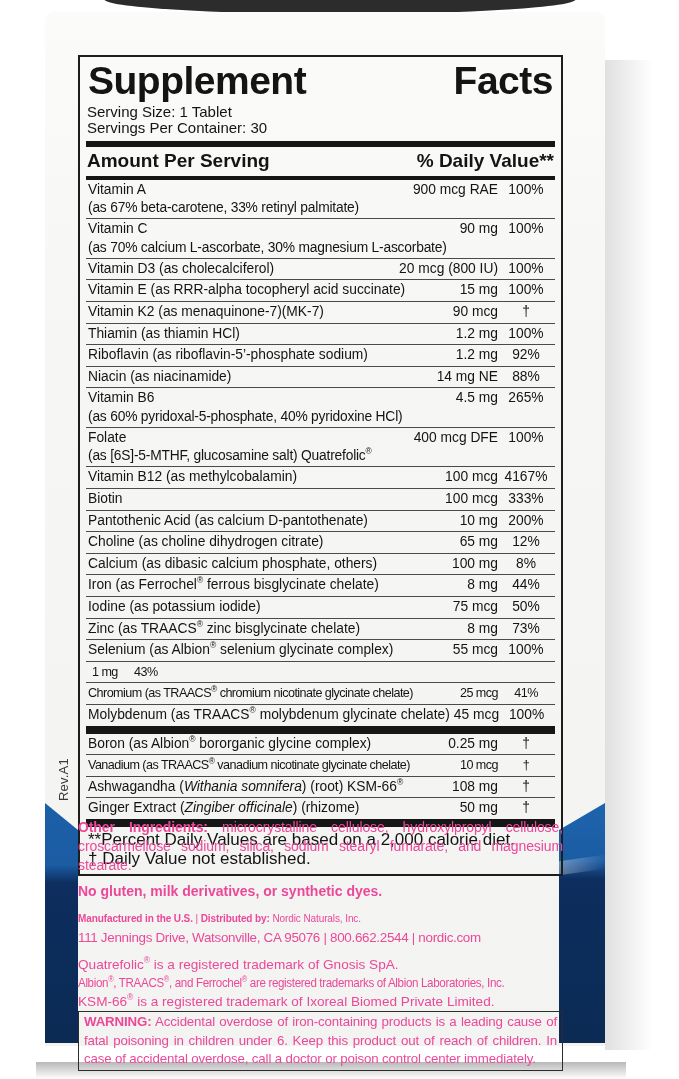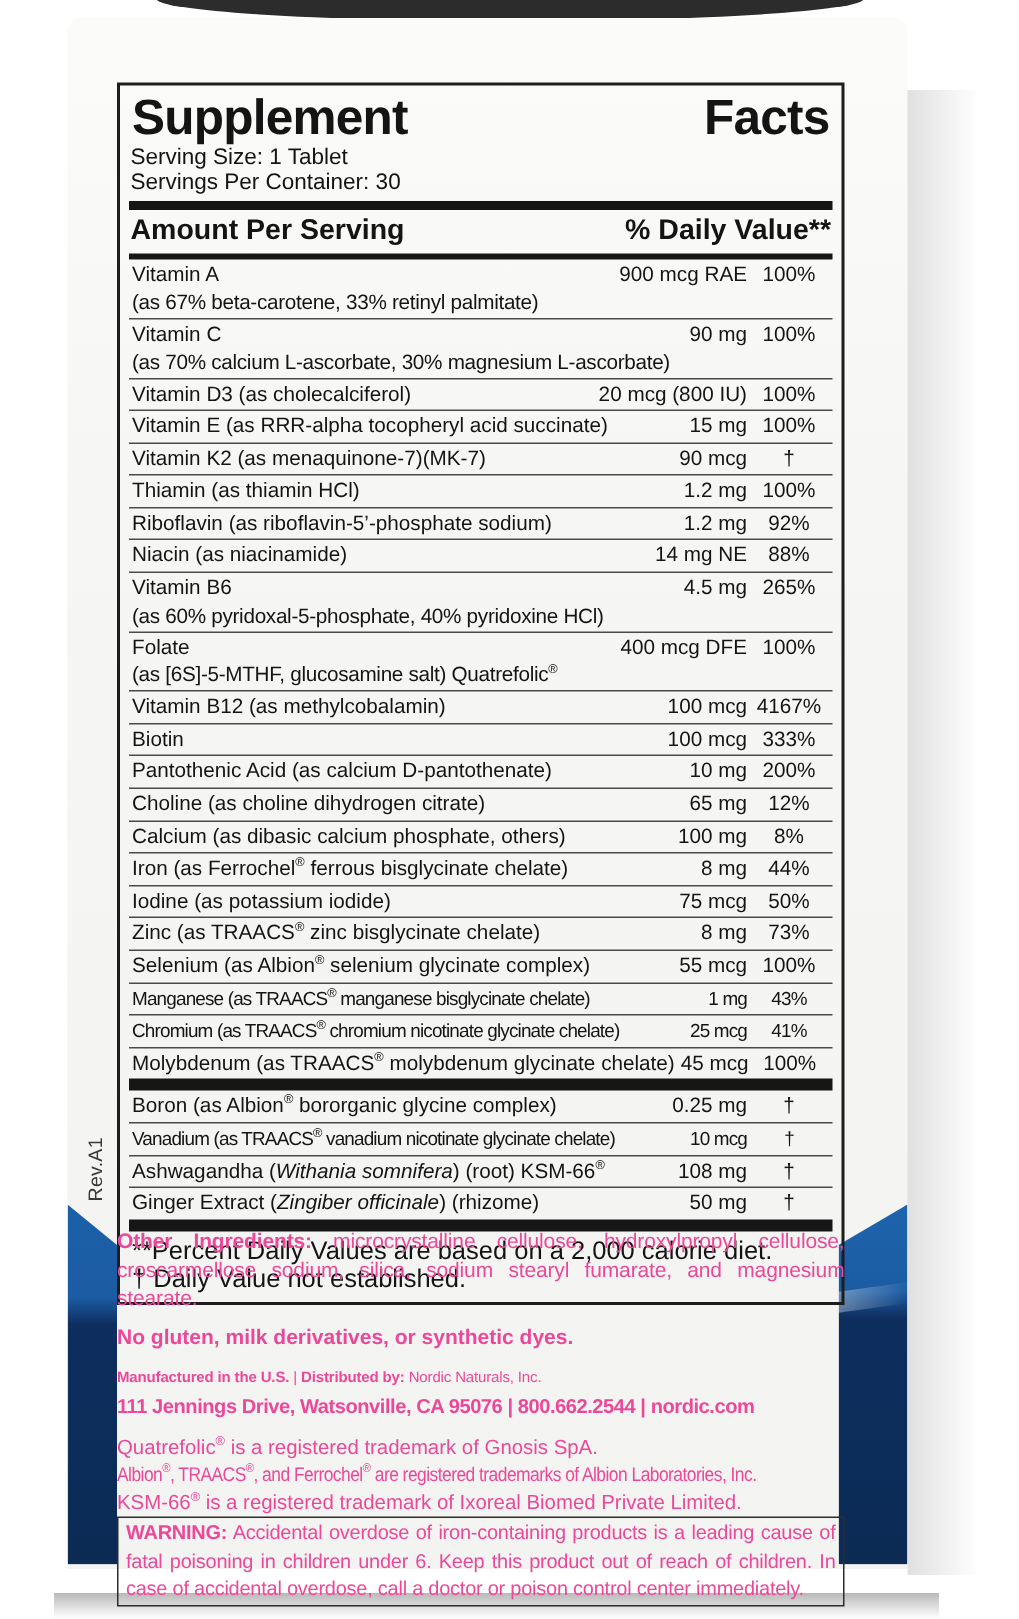--- a/index.html
+++ b/index.html
@@ -27,21 +27,21 @@
   .blue-streak{position:absolute;left:559px;top:858px;width:46px;height:14px;
          background:linear-gradient(100deg,rgba(255,255,255,.35),rgba(255,255,255,0));
          transform:skewY(-8deg);}
 
   .rev{position:absolute;left:56px;top:801px;width:90px;font-size:13px;color:#3a3a3a;
        transform:rotate(-90deg);transform-origin:0 0;letter-spacing:.2px;}
 
   
   .facts{position:absolute;left:78px;top:55px;width:485px;box-sizing:border-box;
          border:2px solid #1d1d1d;background:transparent;padding:3px 6px 5px;}
-  .title{display:flex;justify-content:space-between;font-weight:bold;font-size:33px;
+  .title{display:flex;justify-content:space-between;font-weight:bold;font-size:39px;
          letter-spacing:-.5px;line-height:1.04;padding:1px 2px 2px;}
   .serv{font-size:15px;line-height:16.5px;padding-left:1px;}
   .bar-thick{height:6px;background:#161616;margin:4px 0 0;}
   .bar-med{height:4px;background:#161616;}
   .bar-xthick{height:8px;background:#161616;}
   .hdr{display:flex;justify-content:space-between;font-weight:bold;font-size:19px;
        padding:3px 1px 4px;}
   .rows .row{border-top:1px solid #4a4a4a;padding:1px 1px 1px 2px;}
   .rows .row:first-child{border-top:none;}
   .rows.second .row:first-child{border-top:none;}
@@ -53,21 +53,21 @@
   .cond{letter-spacing:-.55px;font-size:12.6px;}
   sup{font-size:8.5px;line-height:0;vertical-align:super;}
   .fnotes{padding:3px 1px 1px 2px;font-size:17px;line-height:19px;}
 
   
   .below{position:absolute;left:78px;top:818px;width:485px;font-size:14px;color:#ec4899;}
   .below p{margin:0;}
   .otheri{text-align:justify;line-height:19px;letter-spacing:-.1px;}
   .nogluten{font-weight:bold;margin-top:8px !important;}
   .mfg{margin-top:10px !important;font-size:10px;line-height:19px;letter-spacing:-.1px;}
-  .addr{font-size:13.4px;line-height:19px;letter-spacing:-.3px;font-weight:bold;}
+  .addr{font-size:13.4px;line-height:19px;letter-spacing:-.3px;}
   .tmks{margin-top:9px;font-size:13.6px;line-height:18.4px;}
   .tmk{white-space:nowrap;transform-origin:0 50%;}
   .warnbox{border:1.5px solid #2c2c2c;margin-top:5px;padding:1px 5px 2px;
            text-align:justify;font-size:13.3px;line-height:18.4px;letter-spacing:-.15px;}
 </style>
 </head>
 <body>
 
 <div class="stage">
   <div class="top-arc"></div>
@@ -227,21 +227,20 @@
         </div>
         <div class="row">
           <div class="rline">
             <div class="rname">Selenium (as Albion<sup>®</sup> selenium glycinate complex)</div>
             <div class="ramt">55 mcg</div>
             <div class="rdv">100%</div>
           </div>
         </div>
         <div class="row">
           <div class="rline cond">
-            <div class="rname">Manganese (as TRAACS<sup>®</sup> manganese bisglycinate chelate)</div>
             <div class="ramt">1 mg</div>
             <div class="rdv">43%</div>
           </div>
         </div>
         <div class="row">
           <div class="rline cond">
             <div class="rname">Chromium (as TRAACS<sup>®</sup> chromium nicotinate glycinate chelate)</div>
             <div class="ramt">25 mcg</div>
             <div class="rdv">41%</div>
           </div>

